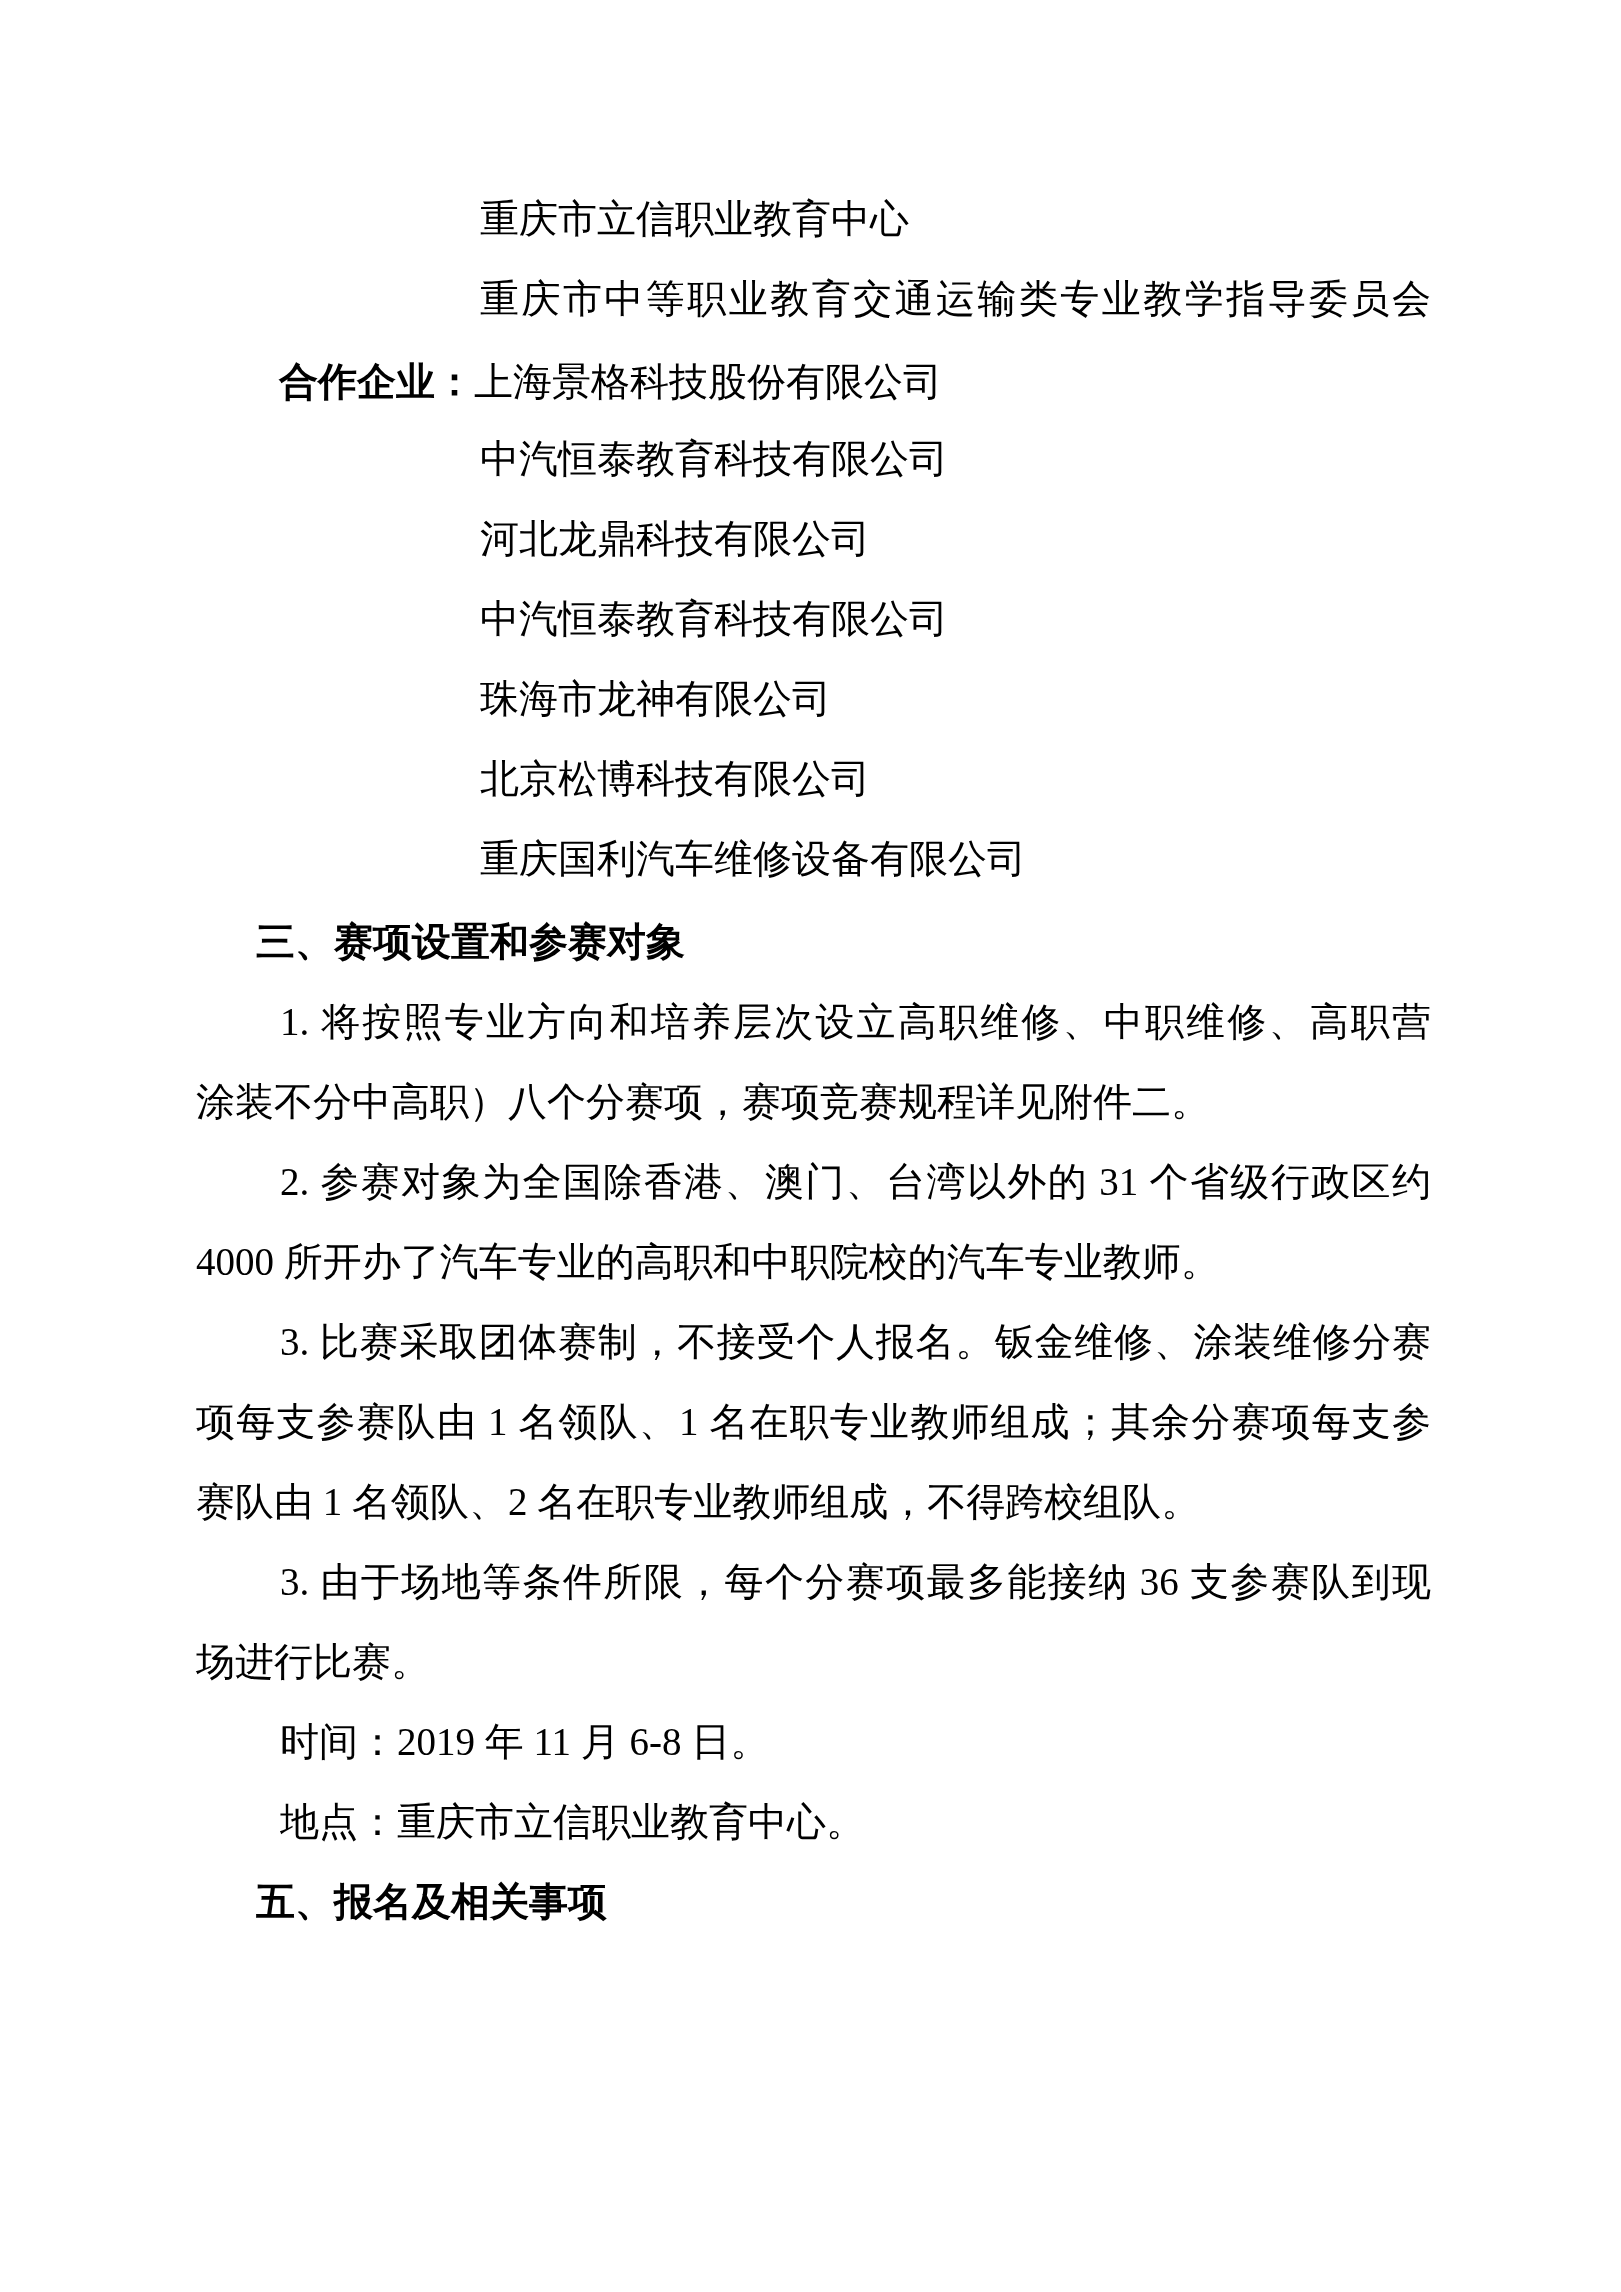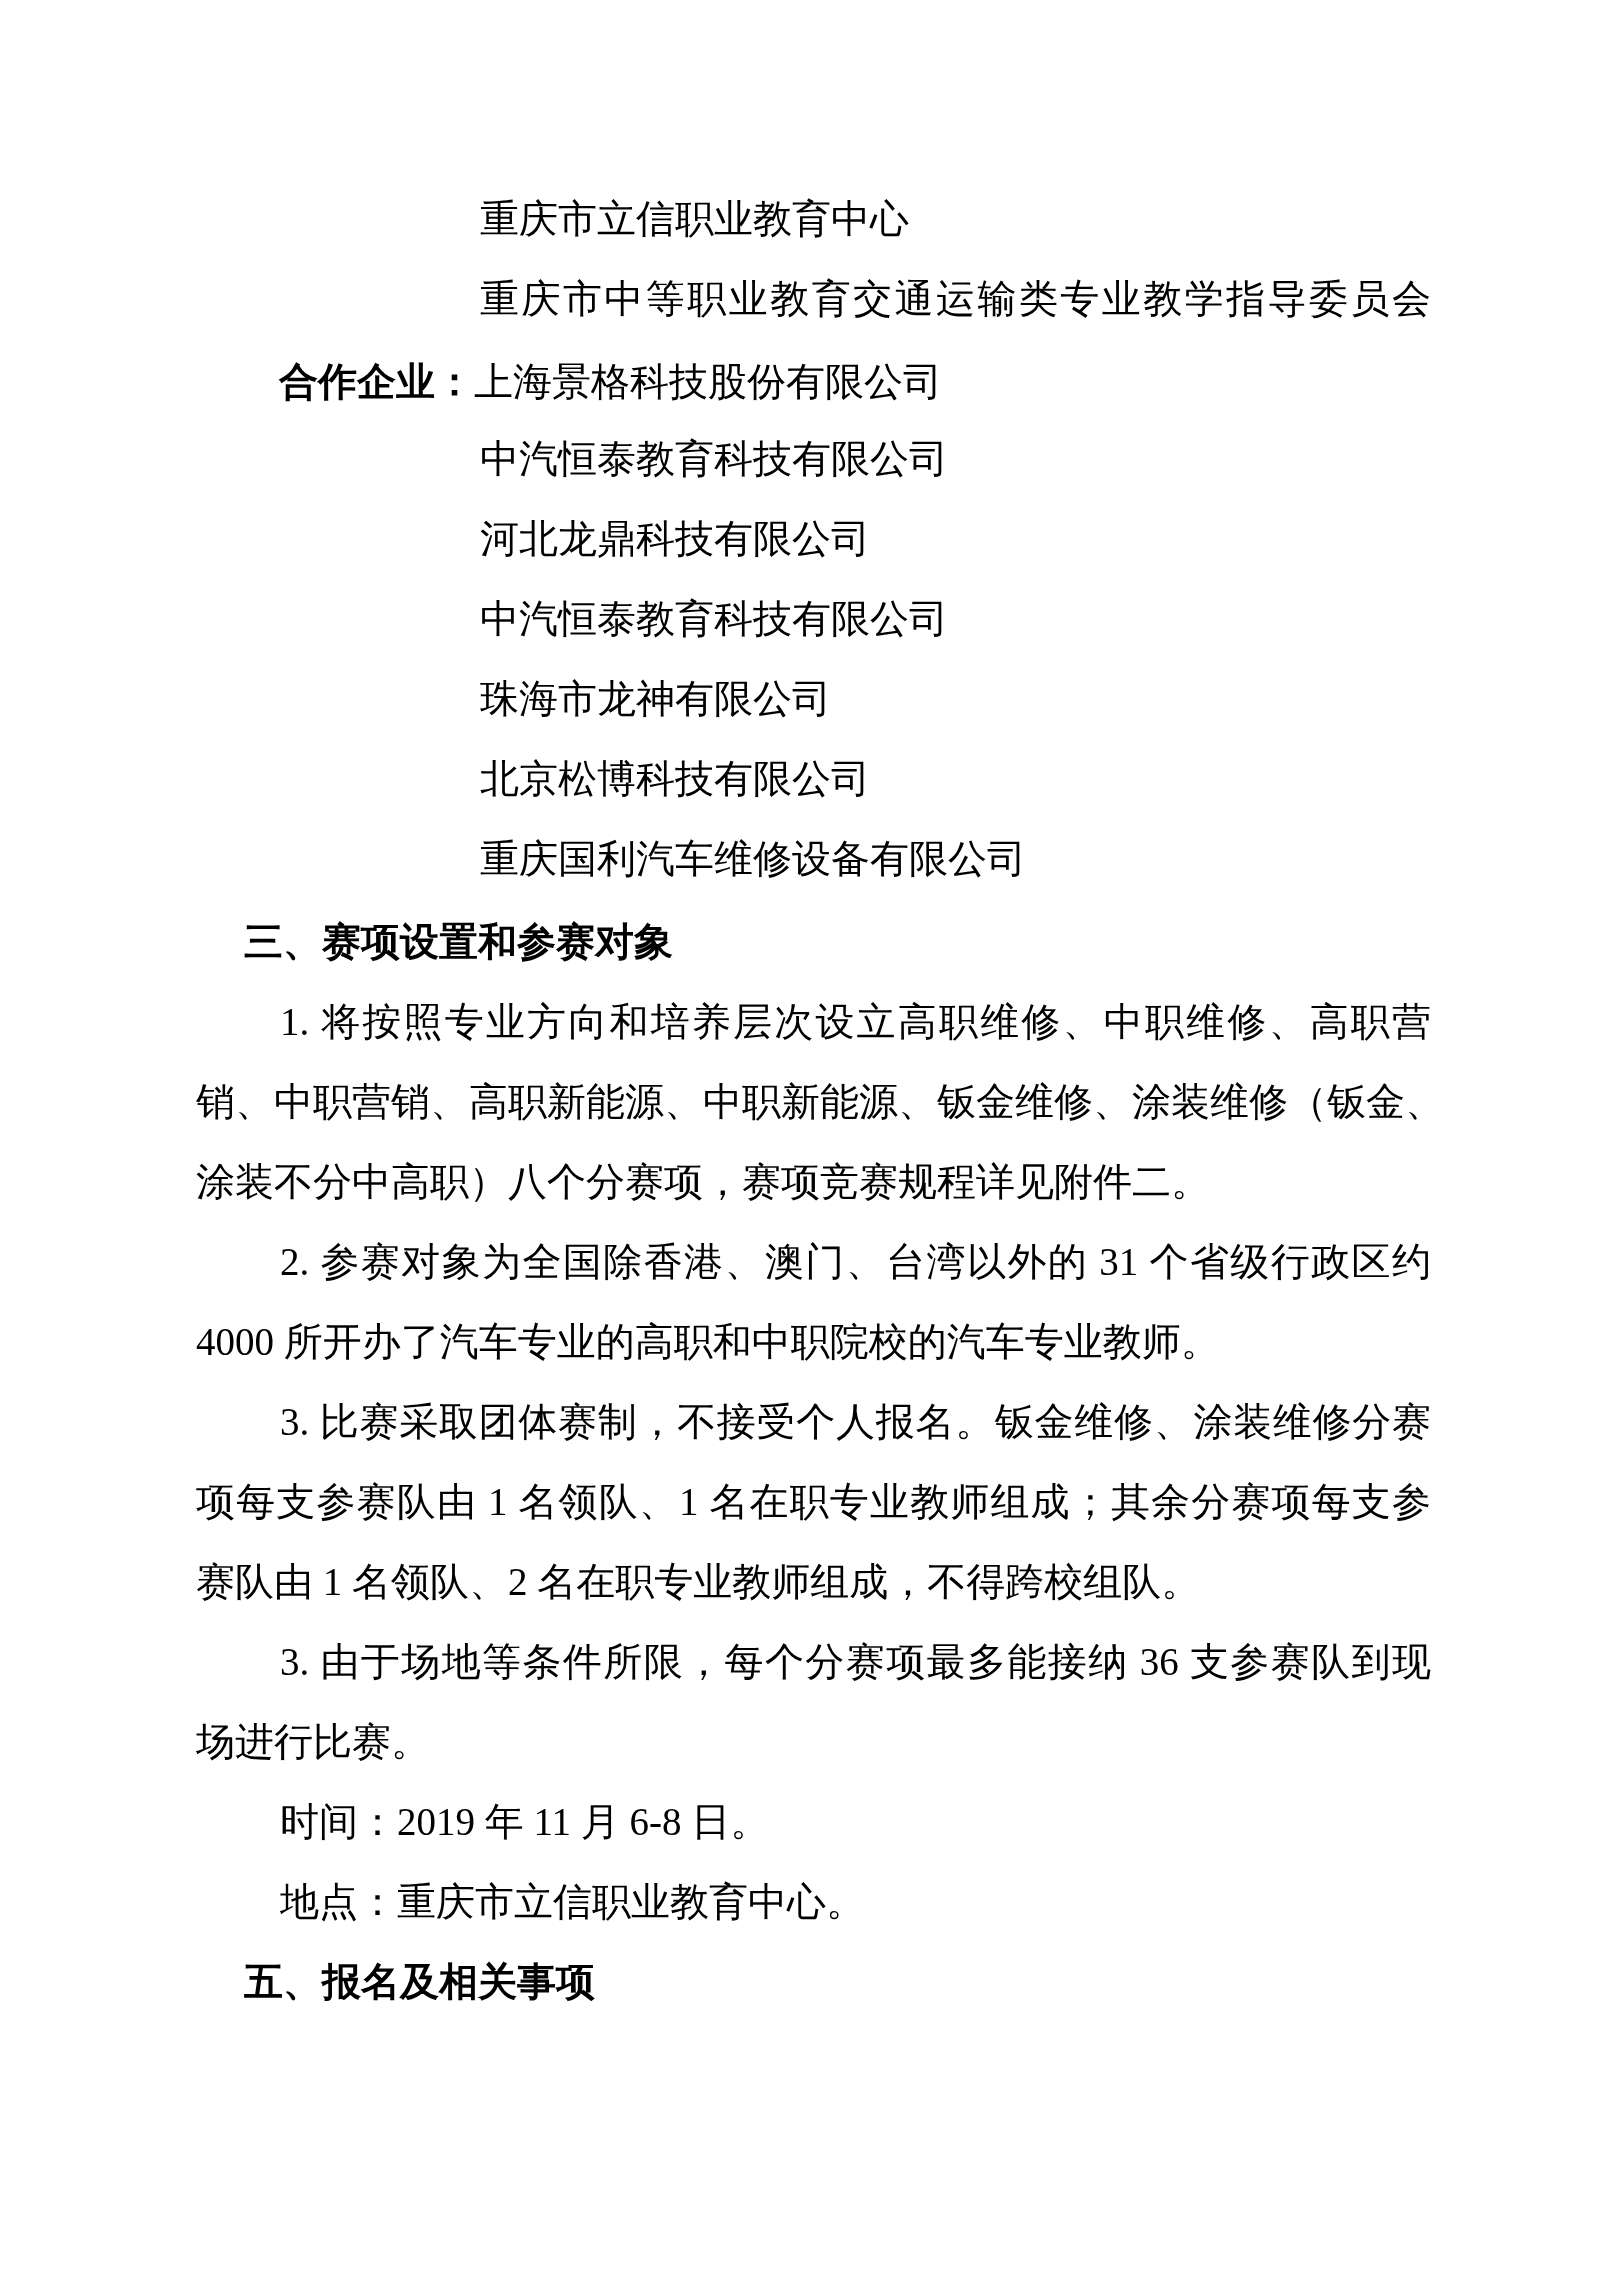--- a/index.html
+++ b/index.html
@@ -17,21 +17,21 @@
     white-space:nowrap;
     text-align:justify;text-align-last:left;
   }
   .line.just{
     text-align-last:justify;
     text-justify:inter-character;
   }
   .list{margin-left:284px;font-family:Liberation Mono, monospace;}
   .labeled-list{margin-left:83px;}
   .heading{
-    margin-left:48px;
+    margin-left:60px;
     font-family:"Liberation Sans","DejaVu Sans",sans-serif;
     font-weight:bold;
   }
   .para-first{text-indent:84px;}
   .para-cont{}
   .label{
     font-family:Liberation Sans, sans-serif;
     font-weight:bold;
   }
 </style>
@@ -43,21 +43,20 @@
     <div class="line list just">重庆市中等职业教育交通运输类专业教学指导委员会</div>
     <div class="line labeled-list"><span class="label">合作企业：</span><span>上海景格科技股份有限公司</span></div>
     <div class="line list">中汽恒泰教育科技有限公司</div>
     <div class="line list">河北龙鼎科技有限公司</div>
     <div class="line list">中汽恒泰教育科技有限公司</div>
     <div class="line list">珠海市龙神有限公司</div>
     <div class="line list">北京松博科技有限公司</div>
     <div class="line list">重庆国利汽车维修设备有限公司</div>
     <div class="line heading">三、赛项设置和参赛对象</div>
     <div class="line para-first just">1. 将按照专业方向和培养层次设立高职维修、中职维修、高职营</div>
-    <div class="line para-cont just">销、中职营销、高职新能源、中职新能源、钣金维修、涂装维修（钣金、</div>
     <div class="line para-cont">涂装不分中高职）八个分赛项，赛项竞赛规程详见附件二。</div>
     <div class="line para-first just">2. 参赛对象为全国除香港、澳门、台湾以外的 31 个省级行政区约</div>
     <div class="line para-cont">4000 所开办了汽车专业的高职和中职院校的汽车专业教师。</div>
     <div class="line para-first just">3. 比赛采取团体赛制，不接受个人报名。钣金维修、涂装维修分赛</div>
     <div class="line para-cont just">项每支参赛队由 1 名领队、1 名在职专业教师组成；其余分赛项每支参</div>
     <div class="line para-cont">赛队由 1 名领队、2 名在职专业教师组成，不得跨校组队。</div>
     <div class="line para-first just">3. 由于场地等条件所限，每个分赛项最多能接纳 36 支参赛队到现</div>
     <div class="line para-cont">场进行比赛。</div>
     <div class="line para-first">时间：2019 年 11 月 6-8 日。</div>
     <div class="line para-first">地点：重庆市立信职业教育中心。</div>

